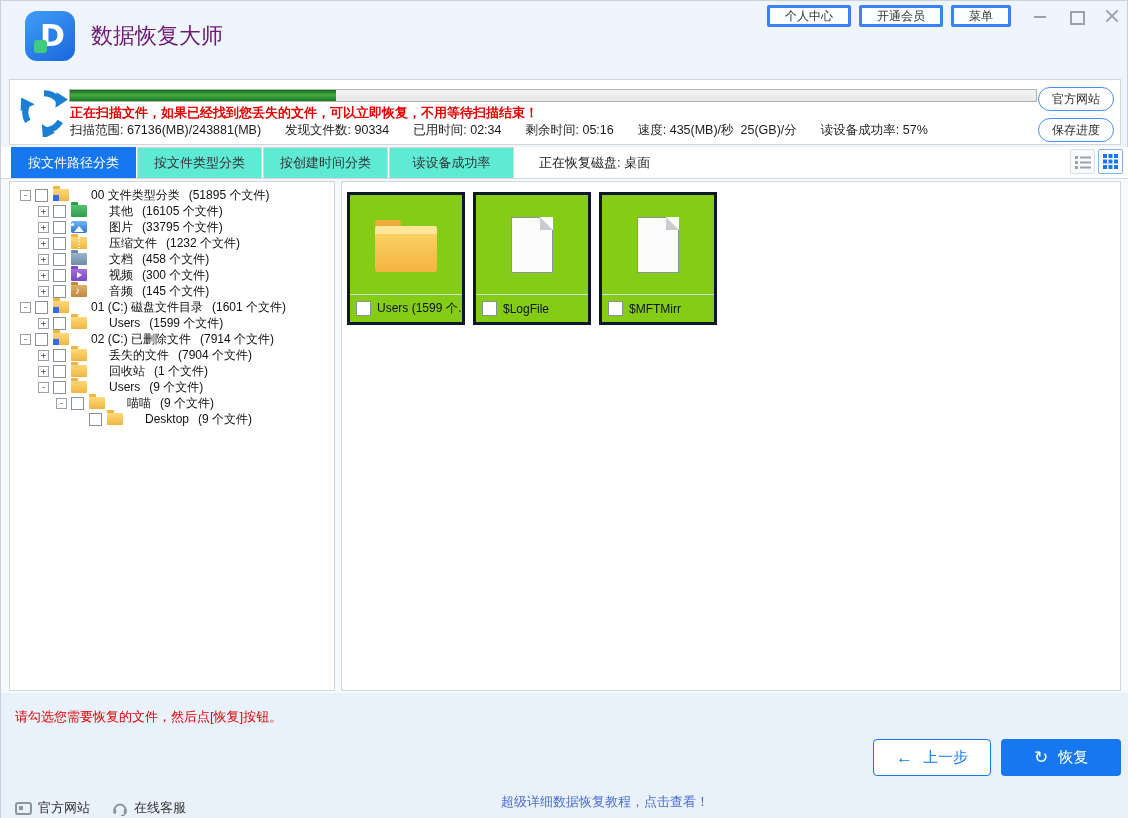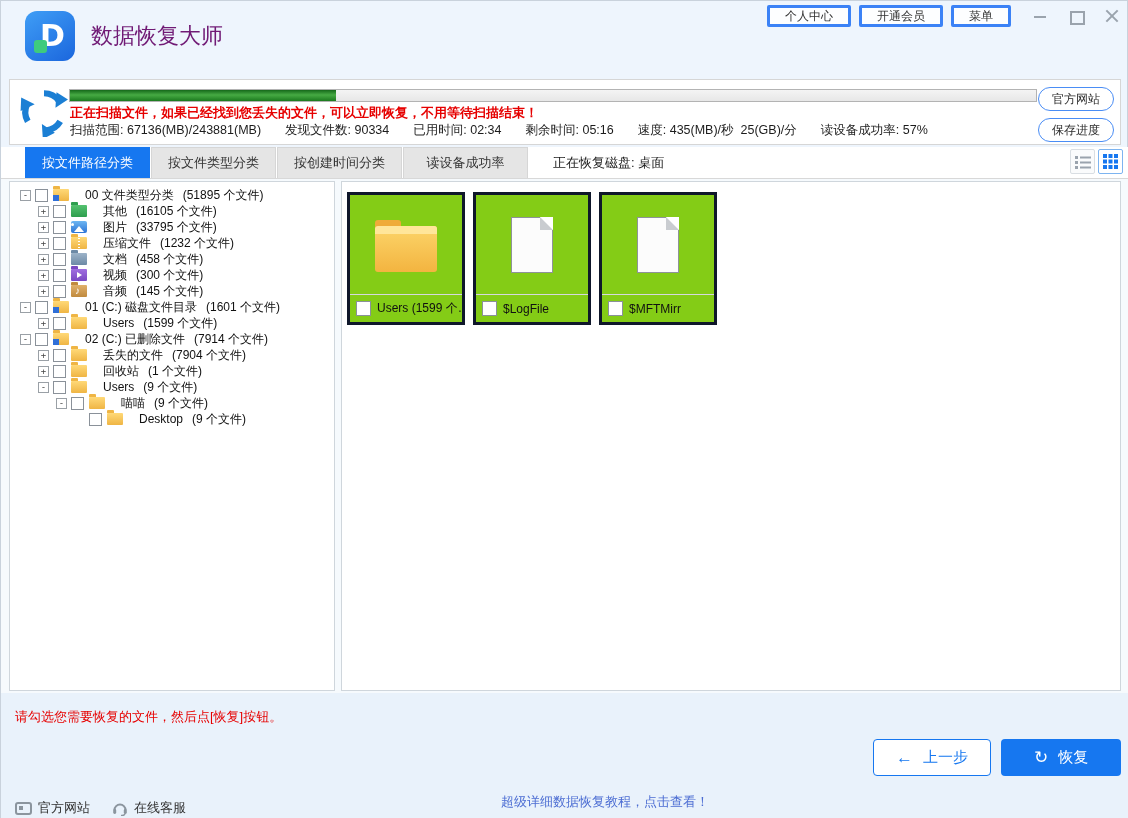--- a/index.html
+++ b/index.html
@@ -30,42 +30,42 @@
   #track { position:absolute; left:59px; top:9px; width:968px; height:13px; border:1px solid #b3b3b3; background:linear-gradient(#f4f4f4,#e7e7e7); }
   #fill { height:100%; background:linear-gradient(180deg,#15691a,var(--progress-green,#46aa43) 45%,#1b7a1e); }
   #scan-red { position:absolute; left:60px; top:24px; font-size:13px; font-weight:700; color:var(--alert-red,#e60000); }
   #scan-stats { position:absolute; left:60px; top:42px; font-size:12.5px; color:#1c1c1c; display:flex; }
   #scan-stats span { margin-right:24px; white-space:pre; }
   .scan-side { position:absolute; right:6px; top:7px; display:flex; flex-direction:column; gap:7px; }
   .pill-btn { width:76px; height:24px; border:1px solid #4a8df5; border-radius:12px; background:#fff; font-size:12px; color:#2b2b2b;
               display:flex; align-items:center; justify-content:center; }
 
   
-  #tabbar { position:absolute; left:0; top:146px; width:1128px; height:32px; background:#fff; border-bottom:1px solid #d8d8d8; display:flex; align-items:stretch;padding-left:14px; }
+  #tabbar { position:absolute; left:0; top:146px; width:1128px; height:32px; background:#fff; border-bottom:1px solid #d8d8d8; display:flex; align-items:stretch; }
   #tabs { display:flex; margin-left:10px; }
   .tab { width:125px; display:flex; align-items:center; justify-content:center; font-size:13px; color:#333;
-         background:#e5e5e5; border:1px solid #d6d6d6; border-bottom:none; margin-right:1px; }
+         background:#5eead4; border:1px solid #d6d6d6; border-bottom:none; margin-right:1px; }
   .tab-active { background:var(--accent-blue,#1677f0); color:#fff; border-color:var(--accent-blue,#1677f0); }
   #disk-label { align-self:center; margin-left:24px; font-size:13px; color:#1c1c1c; }
   #viewtoggle { position:absolute; right:6px; top:2px; display:flex; gap:3px; }
   .view-btn { width:25px; height:25px; display:flex; align-items:center; justify-content:center; background:#fafbfc; border:1px solid #d9dee3; border-radius:2px; }
   .view-btn.active { background:#fff; border:1px solid #7db4f0; }
 
   
   #main { position:absolute; left:0; top:178px; width:1128px; height:514px; background:#f6fafd; }
   #treepanel { position:absolute; left:8px; top:2px; width:326px; height:510px; background:#fff; border:1px solid #cfd6dc; overflow:hidden; padding-top:5px; }
   #filespanel { position:absolute; left:340px; top:2px; width:780px; height:510px; background:#fff; border:1px solid #cfd6dc; padding:10px 0 0 5px; display:flex; align-items:flex-start; }
 
   .trow { height:16px; display:flex; align-items:center; font-size:12px; color:#111; white-space:nowrap; }
   .lvl-0 { padding-left:10px; } .lvl-1 { padding-left:28px; } .lvl-2 { padding-left:46px; } .lvl-3 { padding-left:64px; }
   .exp { flex:none; width:11px; height:11px; border:1px solid #9aa0a6; background:#fff; color:#444;
          font:9px/9px "DejaVu Sans Mono",monospace; text-align:center; margin-right:4px; }
   .exp:empty { visibility:hidden; }
   .cb { flex:none; width:13px; height:13px; border:1px solid #8a9199; background:#fff; margin-right:5px; }
-  .tlabel { margin-left:16px; } .tcount { margin-left:9px; }
+  .tlabel { margin-left:22px; } .tcount { margin-left:9px; }
 
   .ti { flex:none; width:16px; height:12px; position:relative; }
   .ti-disk { background:linear-gradient(180deg,#b9bdc2 0 2px,#4a4f55 2px 6px,#23282d 6px); border-radius:2px 2px 1px 1px; }
   .ti-disk::after { content:''; position:absolute; left:0; bottom:0; width:6px; height:6px; background:#2f6fd8; }
   .ti-f { --f1:#ffd978; --f2:#efb544; background:linear-gradient(var(--f1),var(--f2)); border-radius:1px; }
   .ti-f::before { content:''; position:absolute; left:0; top:-3px; width:7px; height:3px; background:var(--f2); border-radius:1px 1px 0 0; }
   .ti-folder-green { --f1:#55c270; --f2:#2e9e4e; }
   .ti-folder-zip::after { content:''; position:absolute; left:7px; top:1px; width:2px; height:10px;
        background:repeating-linear-gradient(180deg,#fff 0 1px,transparent 1px 3px); }
   .ti-folder-doc { --f1:#9db4c9; --f2:#6d8aa6; }

